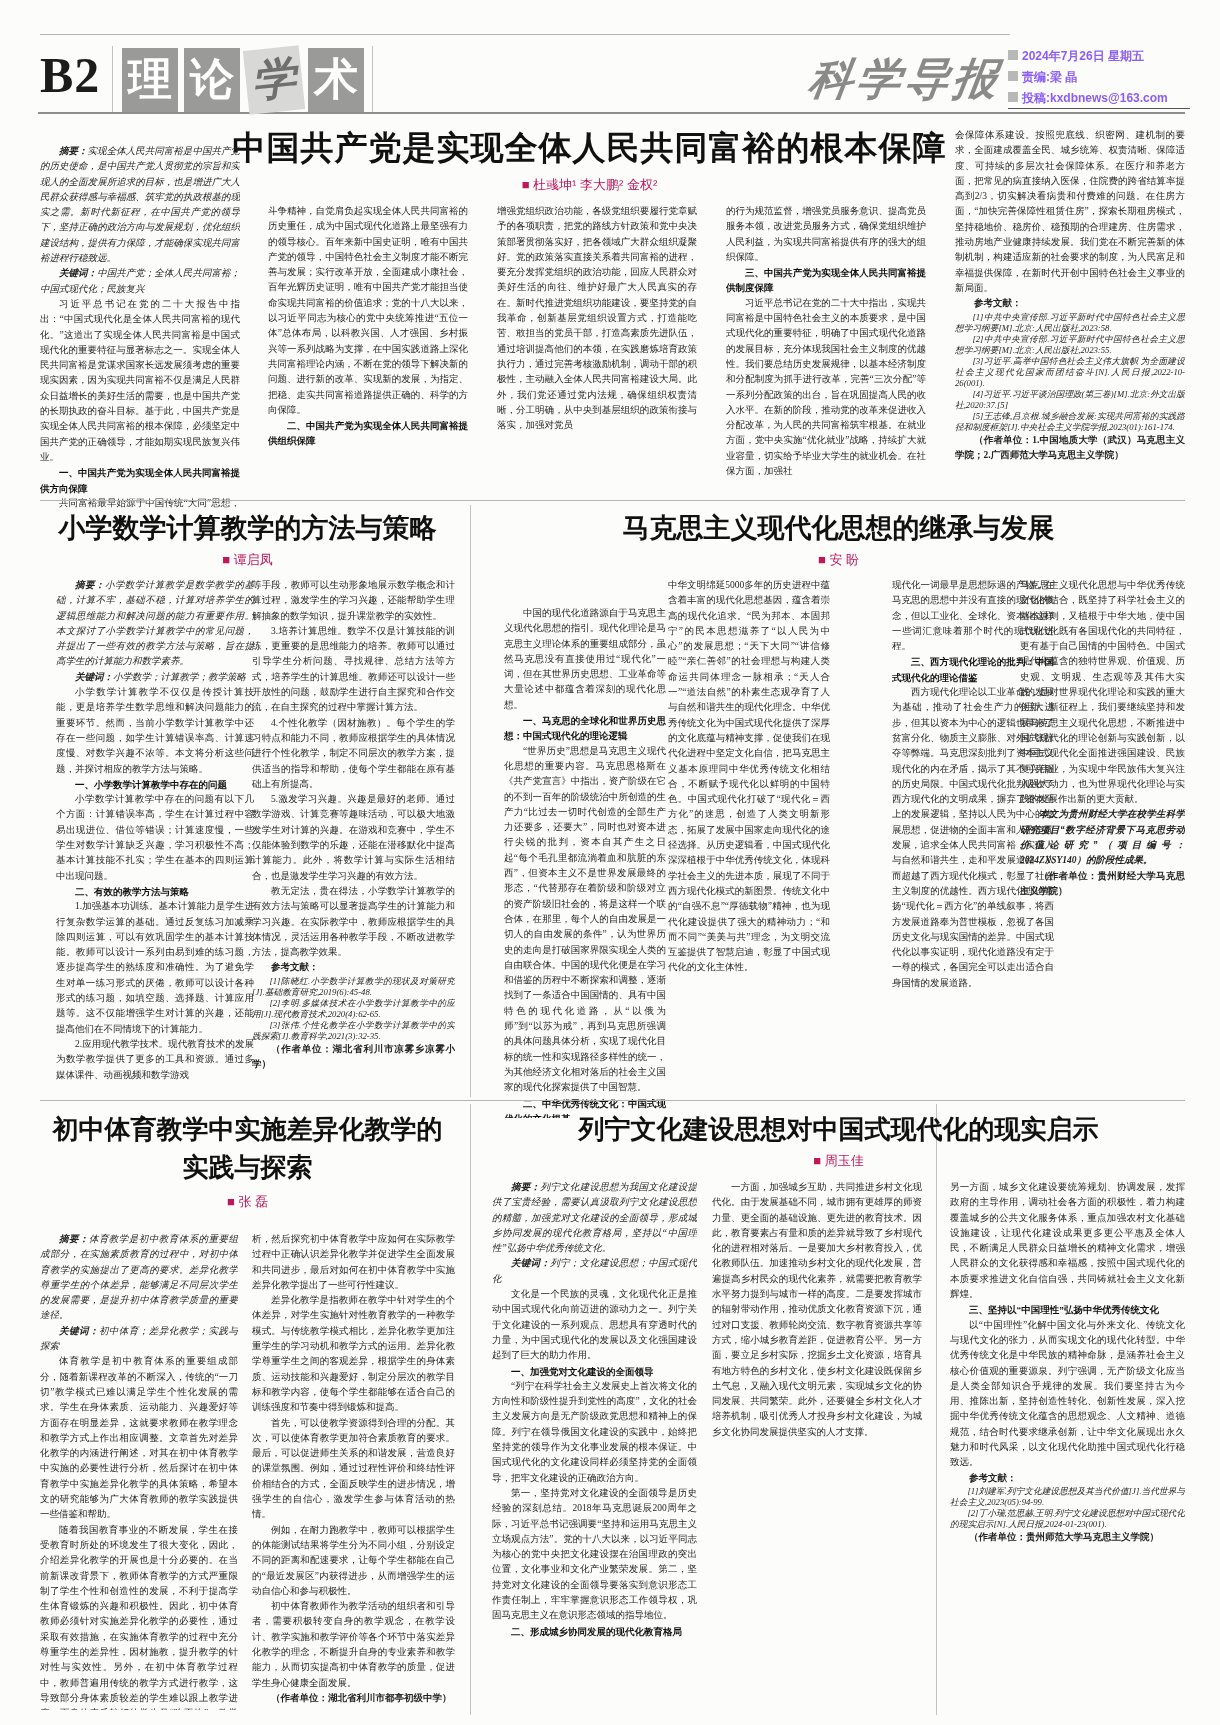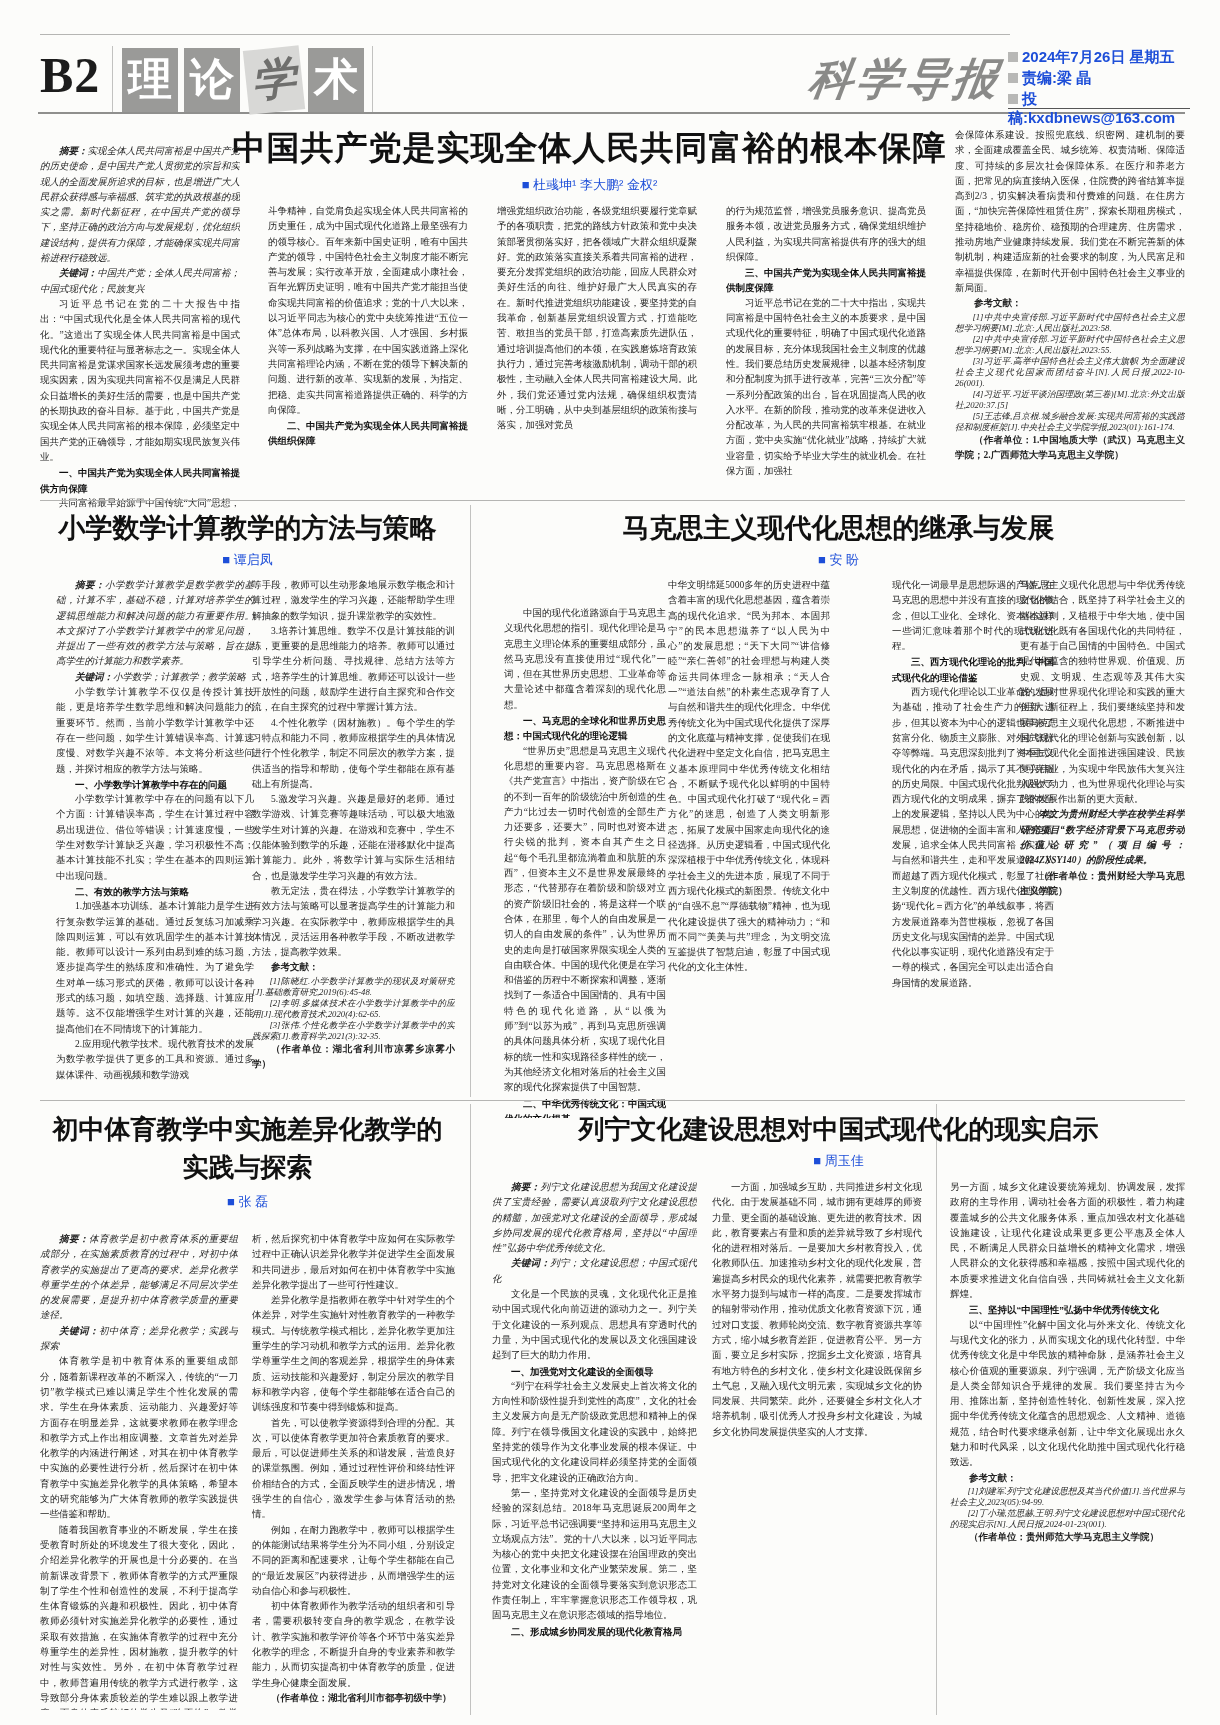--- a/index.html
+++ b/index.html
@@ -9,28 +9,28 @@
   .vr{position:absolute;background:#c2c2c0;width:1px;}
 
   
   #pagenum{position:absolute;left:40px;top:46px;font-size:50px;font-weight:bold;letter-spacing:1px;}
   .tile{position:absolute;top:48px;width:56px;height:64px;background:#9a9a98;color:#ffffff;
         font-weight:bold;font-size:44px;line-height:64px;text-align:center;}
   .tile.light{background:#d8d8d6;color:#6f6f6d;font-style:italic;transform:rotate(-6deg);
         font-family:"Liberation Serif","DejaVu Serif",serif;}
   #masthead{position:absolute;left:790px;top:50px;width:230px;text-align:center;font-size:44px;
         font-weight:bold;font-style:italic;color:#8a8a88;letter-spacing:4px;transform:skewX(-8deg);}
-  .infoline{position:absolute;left:1008px;width:182px;height:20px;font-size:15px;font-weight:bold;
-        font-family:"Liberation Sans","DejaVu Sans",sans-serif;color:#1d4ed8;}
+  .infoline{position:absolute;left:1008px;width:182px;height:20px;font-size:12px;font-weight:bold;
+        font-family:"Liberation Sans","DejaVu Sans",sans-serif;color:#8b5cf6;}
   .sq{display:inline-block;width:10px;height:10px;background:#b8b8b6;margin-right:4px;}
 
   
   .headline{position:absolute;text-align:center;font-weight:bold;color:#111;
         font-family:"Liberation Sans","DejaVu Sans",sans-serif;}
-  .byline{position:absolute;text-align:center;font-size:13px;color:#1d4ed8;
+  .byline{position:absolute;text-align:center;font-size:13px;color:#be185d;
         font-family:"Liberation Sans","DejaVu Sans",sans-serif;}
 
   
   .col{position:absolute;overflow:hidden;font-size:9.5px;line-height:15.3px;text-align:justify;
        color:#242424;}
   .blk{margin:0;}
   .blk.p,.blk.h,.blk.abs,.blk.kw,.blk.refh,.blk.unit,.blk.fund,.blk.ref{text-indent:2em;}
   .blk.h{font-weight:bold;font-family:"Liberation Sans","DejaVu Sans",sans-serif;color:#111;}
   .blk.abs,.blk.kw{font-style:italic;}
   .blk.ref{font-style:italic;font-size:8.7px;line-height:11px;}

